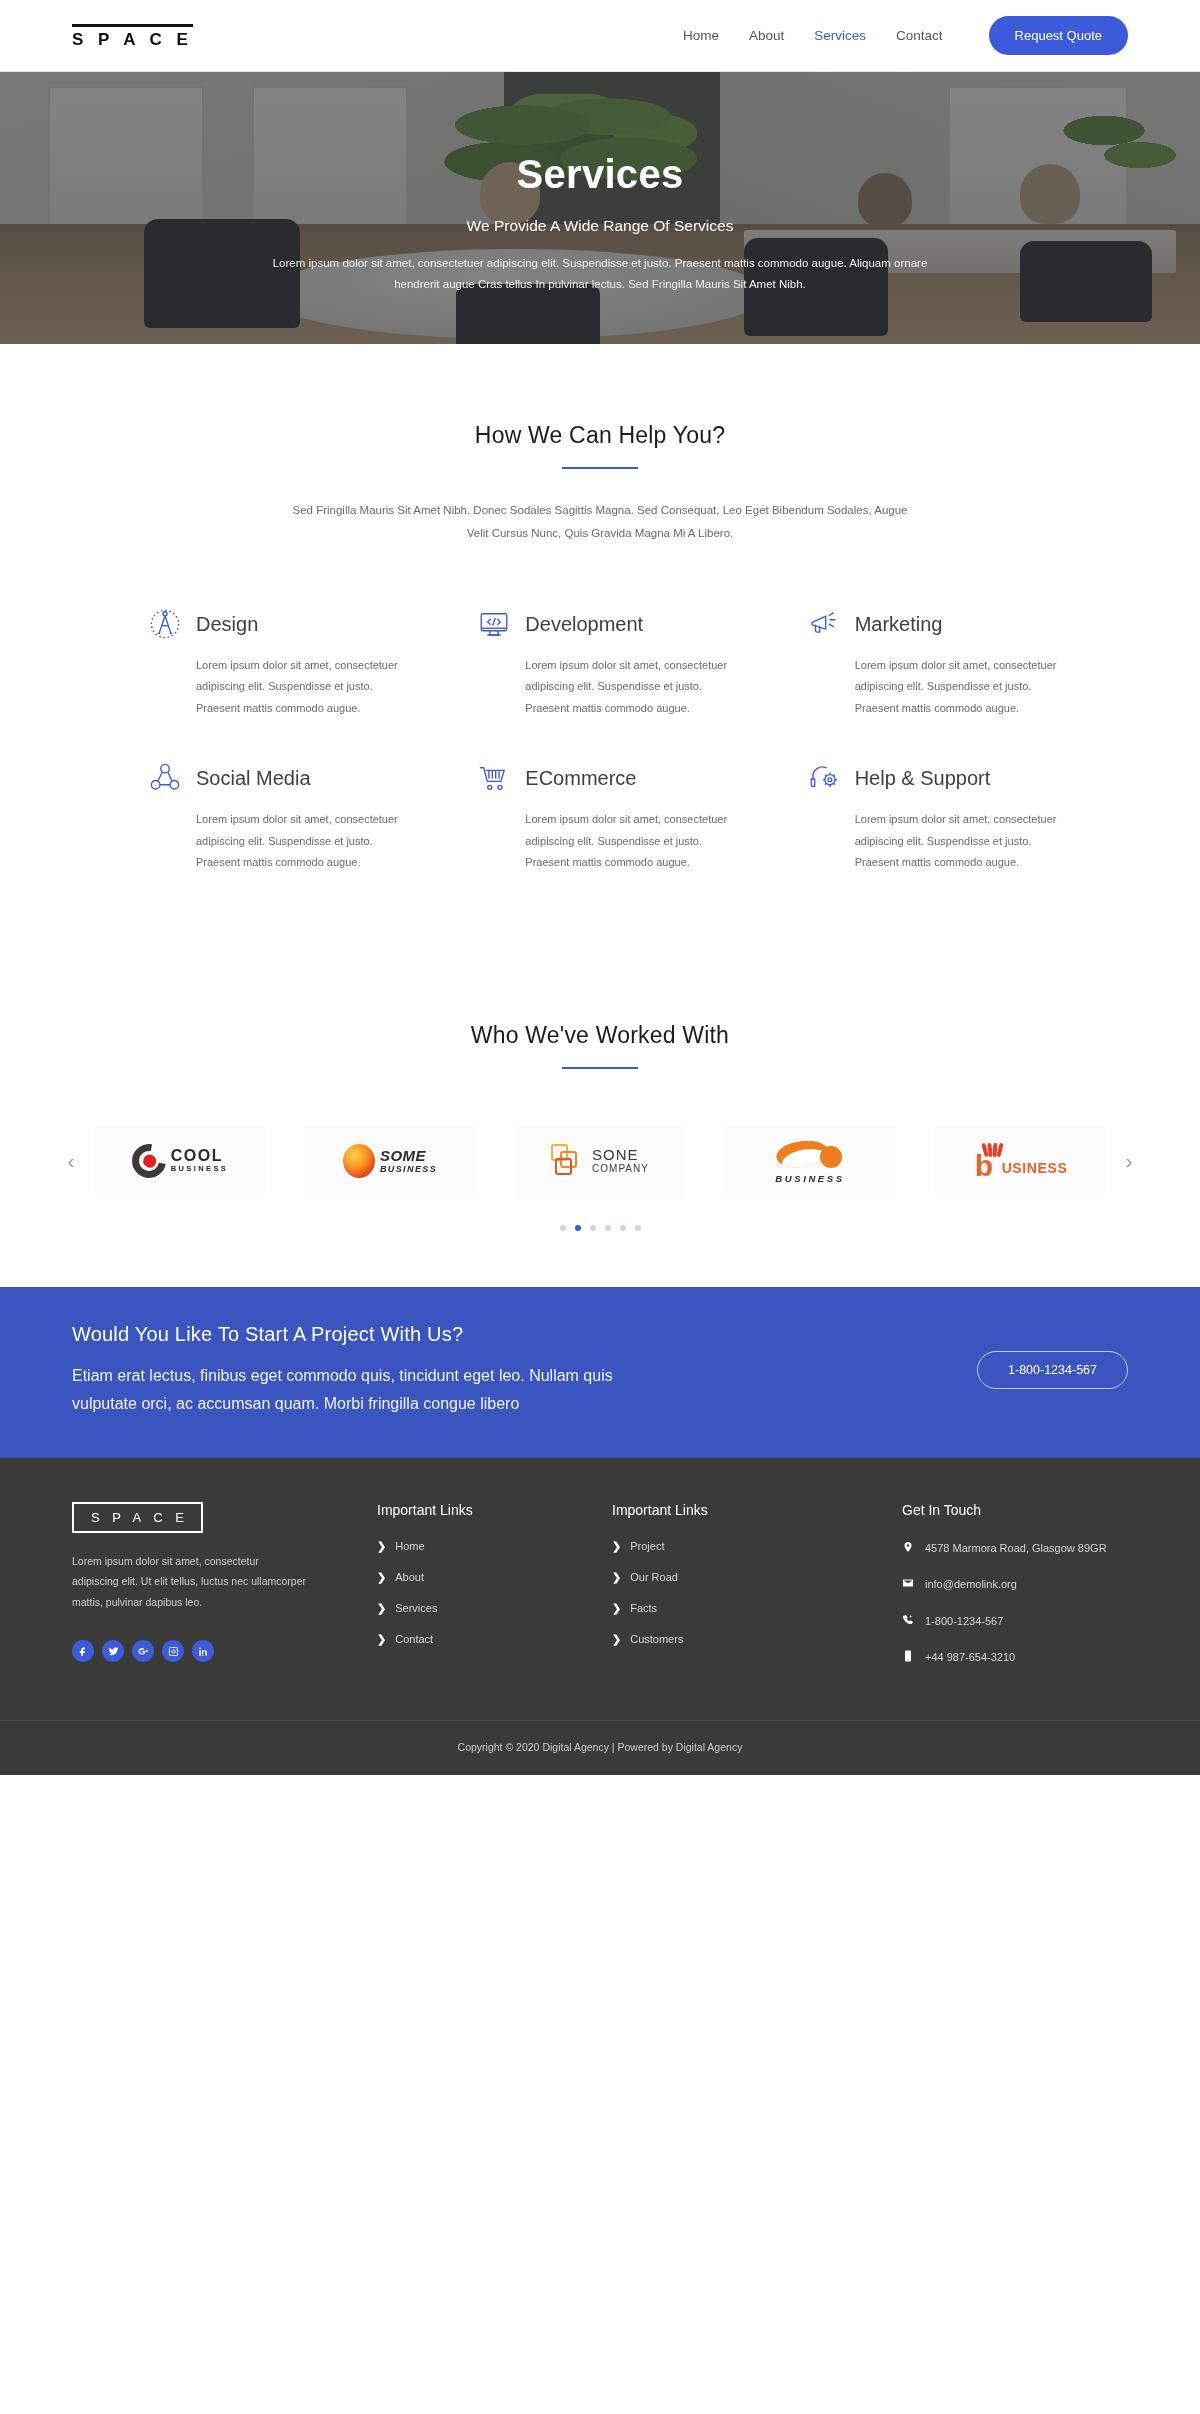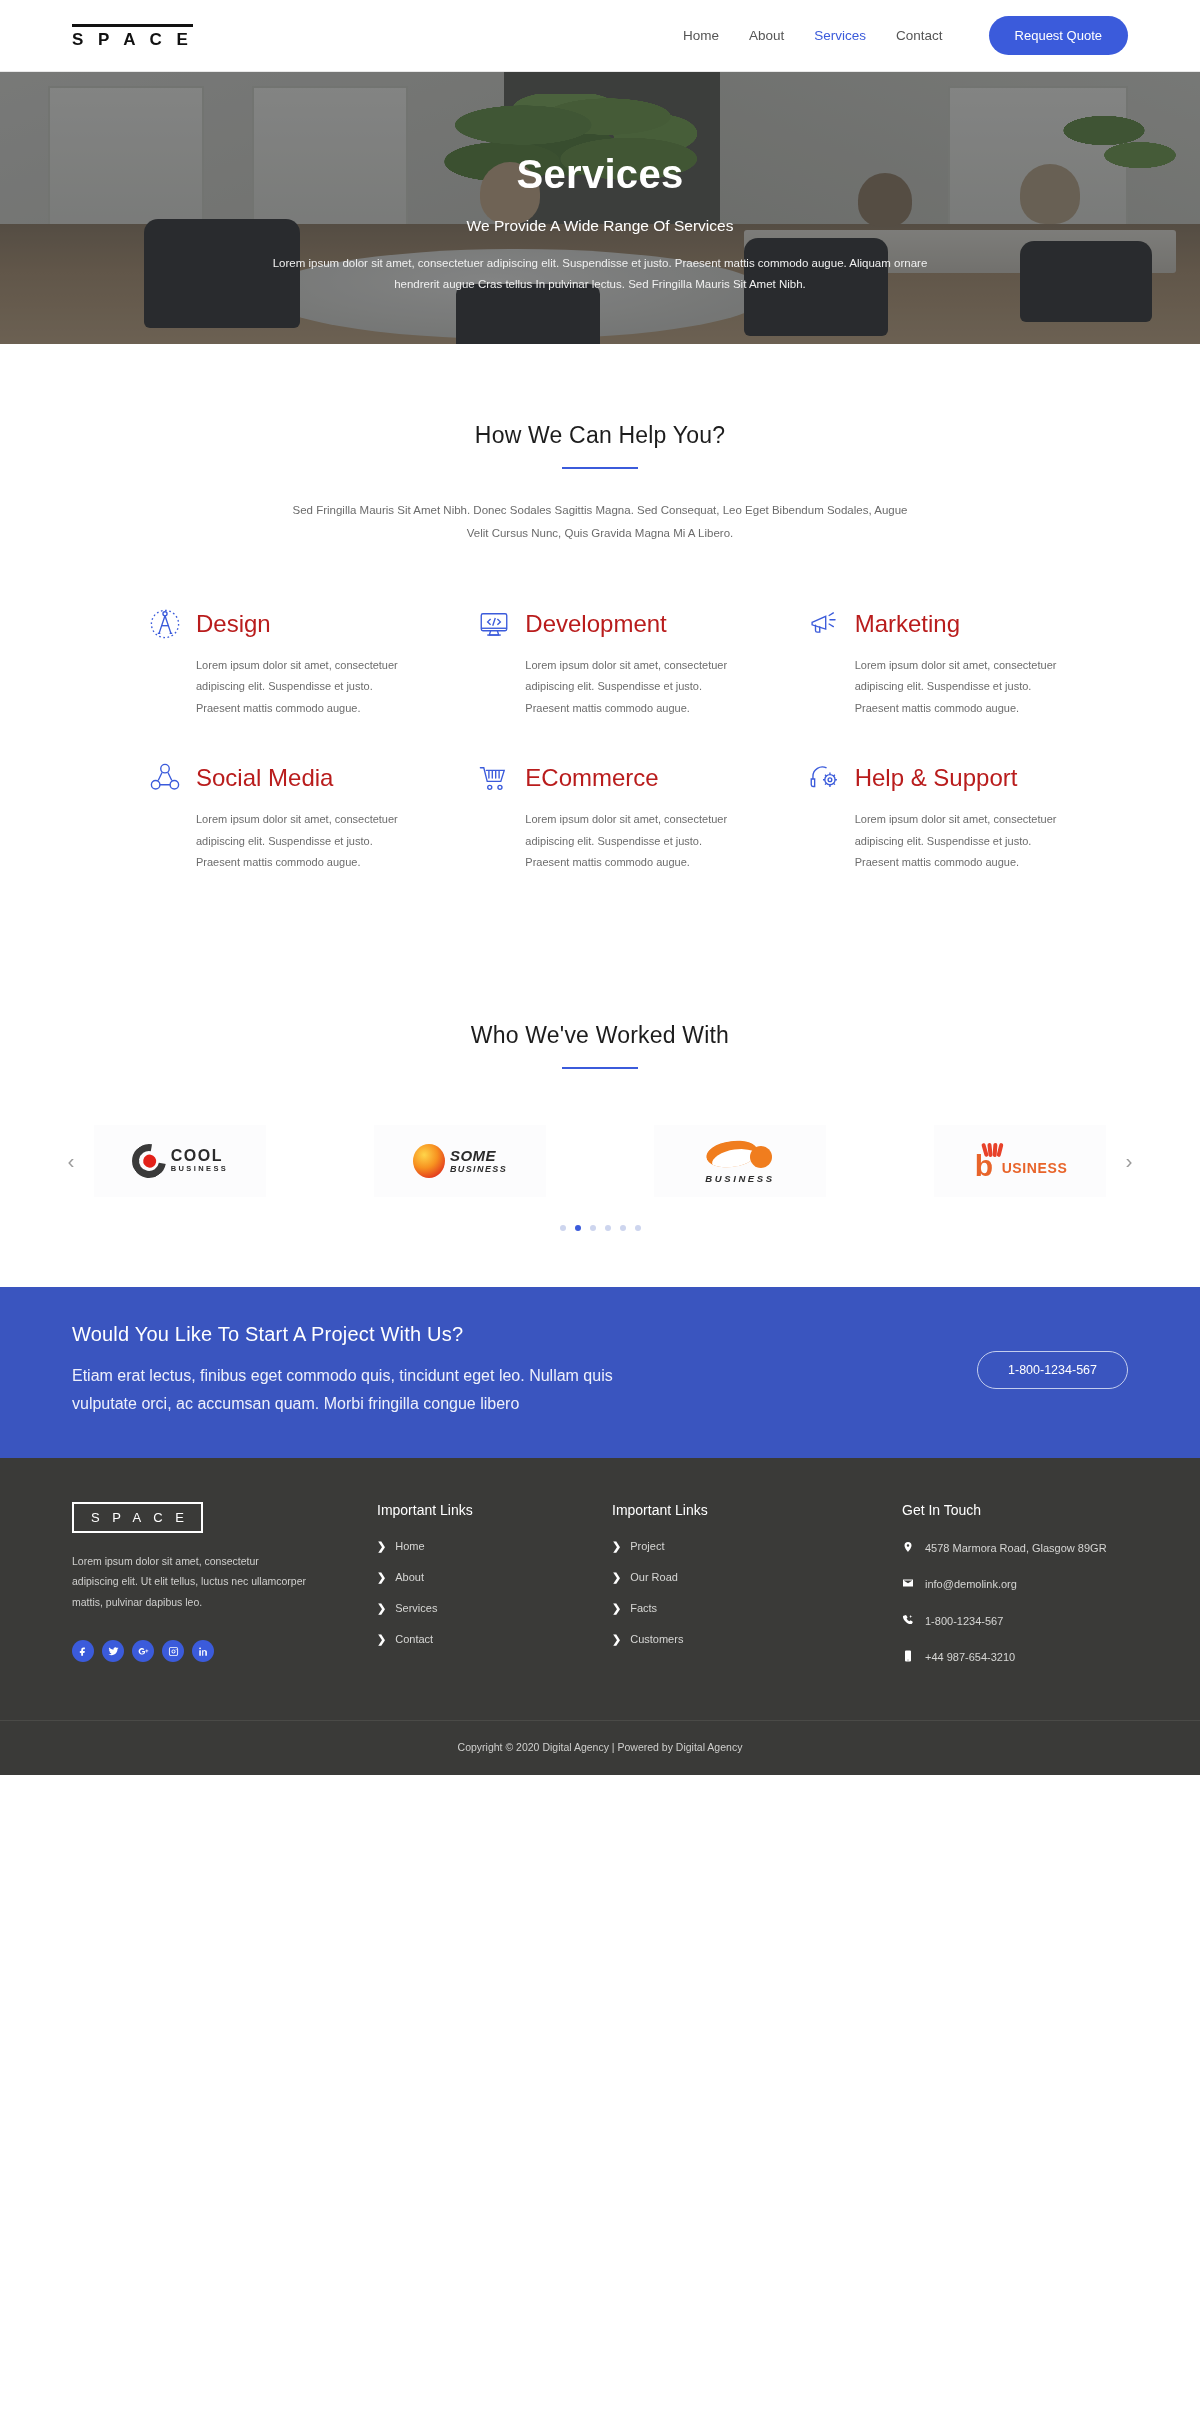--- a/index.html
+++ b/index.html
@@ -187,23 +187,23 @@
     display: grid;
     grid-template-columns: repeat(3, 1fr);
     row-gap: 42px;
     column-gap: 36px;
     padding-left: 48px;
   }
   .svc-head { display: flex; align-items: center; gap: 14px; }
   .svc-icon { width: 34px; height: 34px; flex: 0 0 34px; color: #3b5bdb; }
   .svc-icon svg { width: 100%; height: 100%; display: block; }
   .svc-name {
-    font-size: 24px;
+    font-size: 20px;
     font-weight: 400;
-    color: #b91c1c;
+    color: #404040;
   }
   .svc-body {
     margin-top: 14px;
     margin-left: 48px;
     font-size: 11px;
     line-height: 1.95;
     color: #6c6c6c;
     max-width: 215px;
   }
 
@@ -594,20 +594,33 @@
         <div class="logo-cell">
           <div class="lg">
             <div class="lg-some-ball"></div>
             <div class="lg-some-txt">
               <b>SOME</b>
               <i>BUSINESS</i>
             </div>
           </div>
         </div>
 
+        <div class="logo-cell">
+          <div class="lg">
+            <div class="lg-sq">
+                <span class="s1"></span>
+                <span class="s2"></span>
+                <span class="s3"></span>
+              </div>
+            <div class="lg-sone-txt">
+              <b>SONE</b>
+              <i>COMPANY</i>
+            </div>
+          </div>
+        </div>
 
         <div class="logo-cell">
           <div class="lg-biz">
             <div class="lg-biz-top">
                 <div class="sw"></div>
                 <div class="ball"></div>
               </div>
             <div class="lg-biz-txt">BUSINESS</div>
           </div>
         </div>

